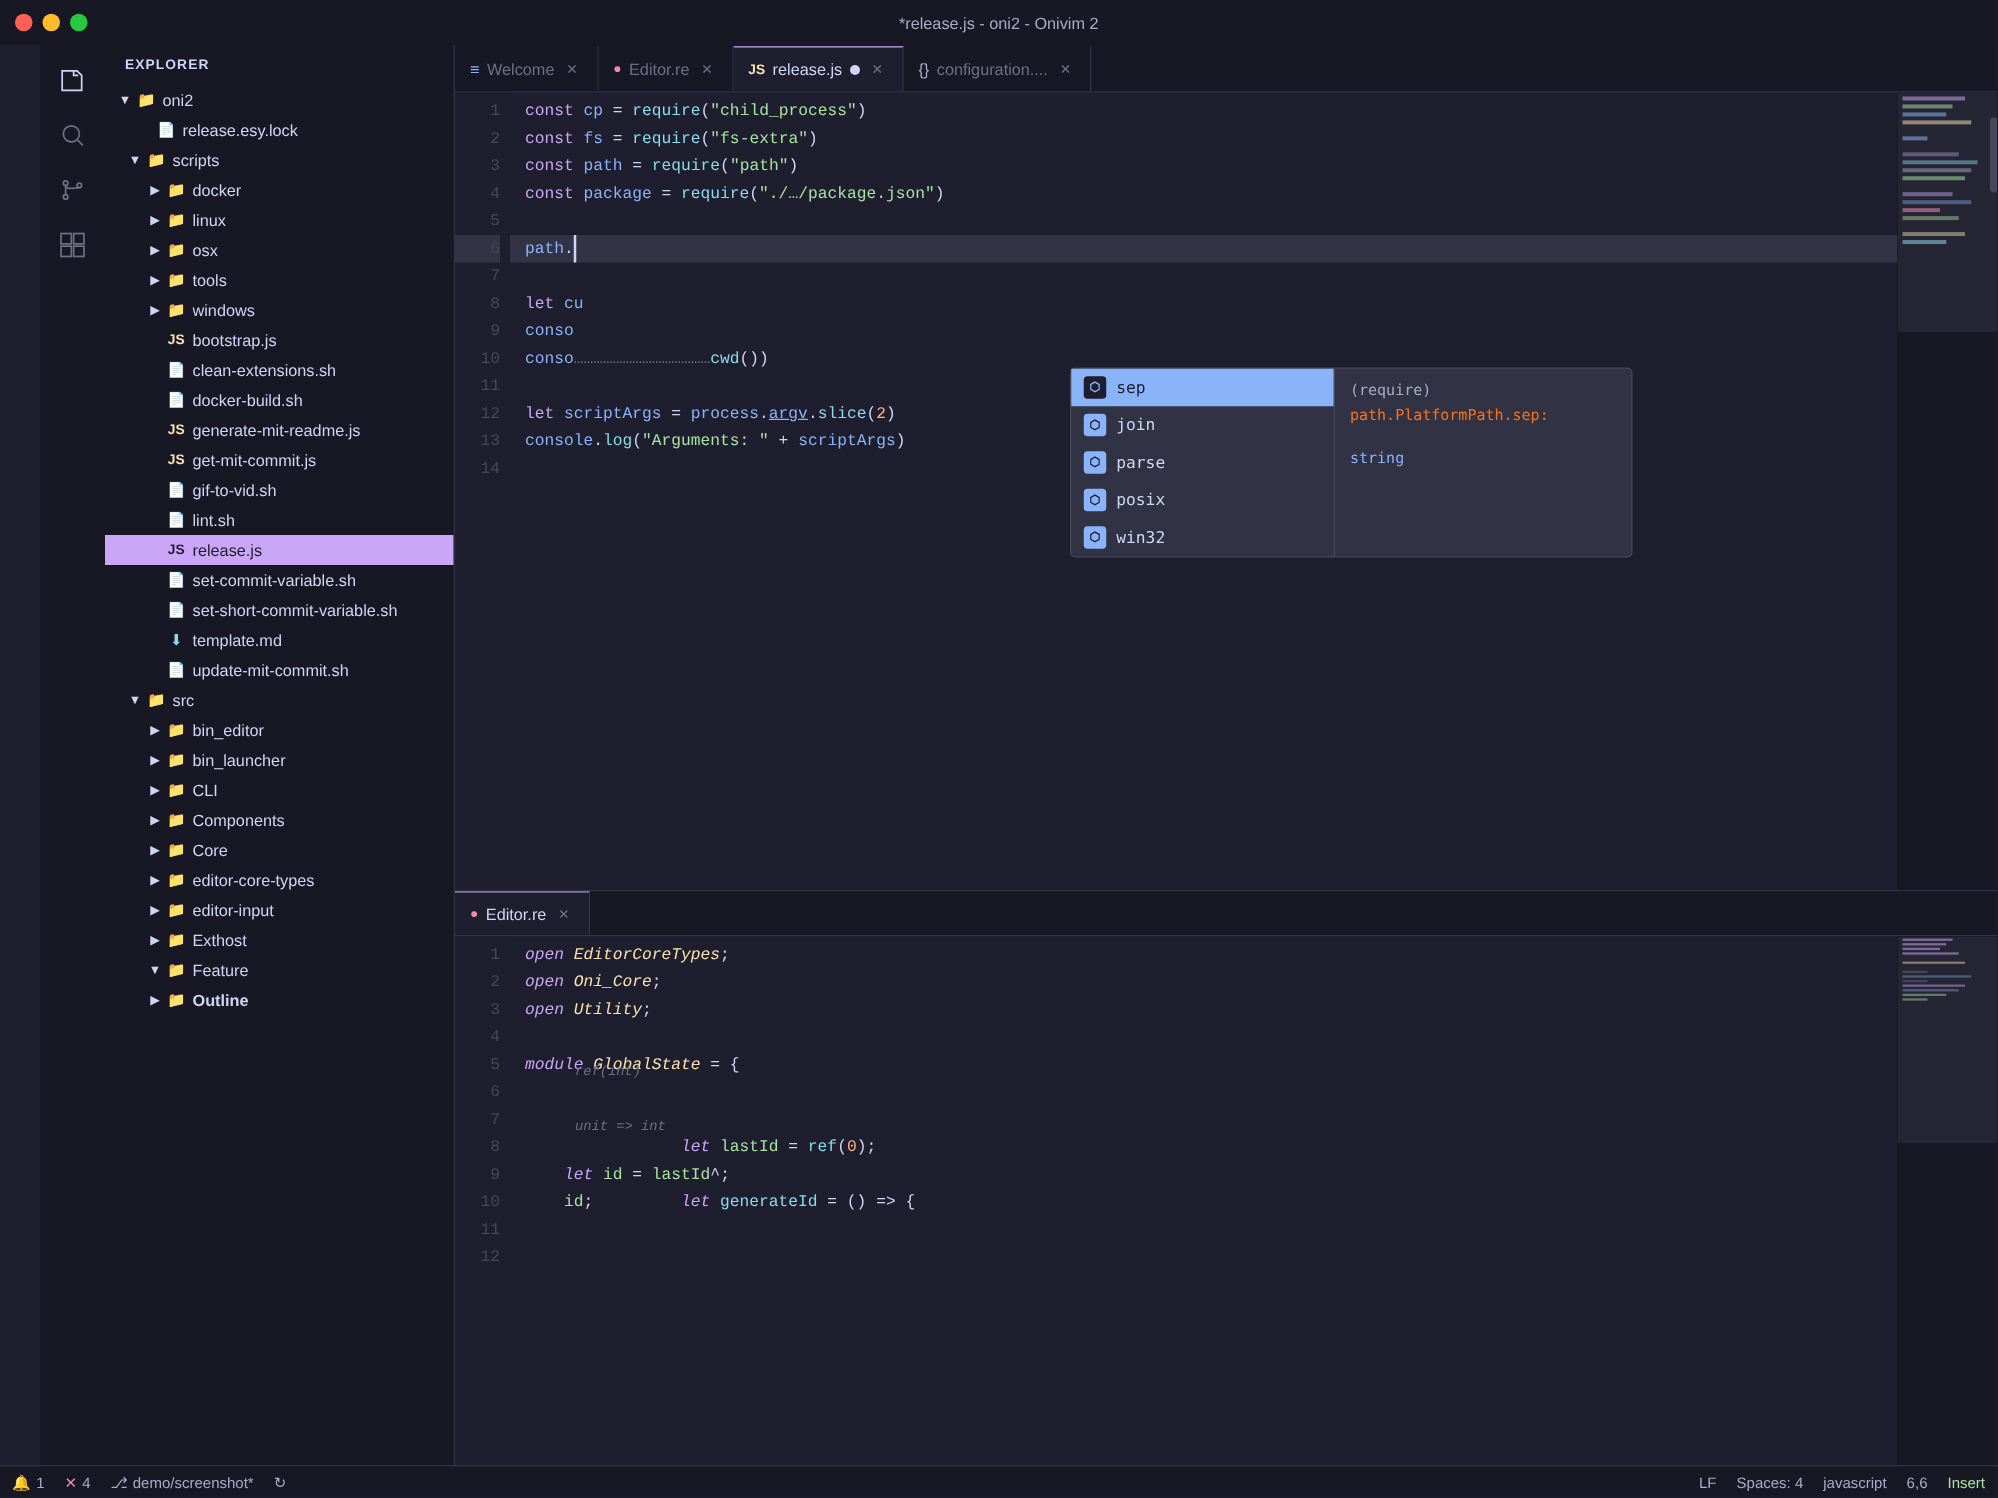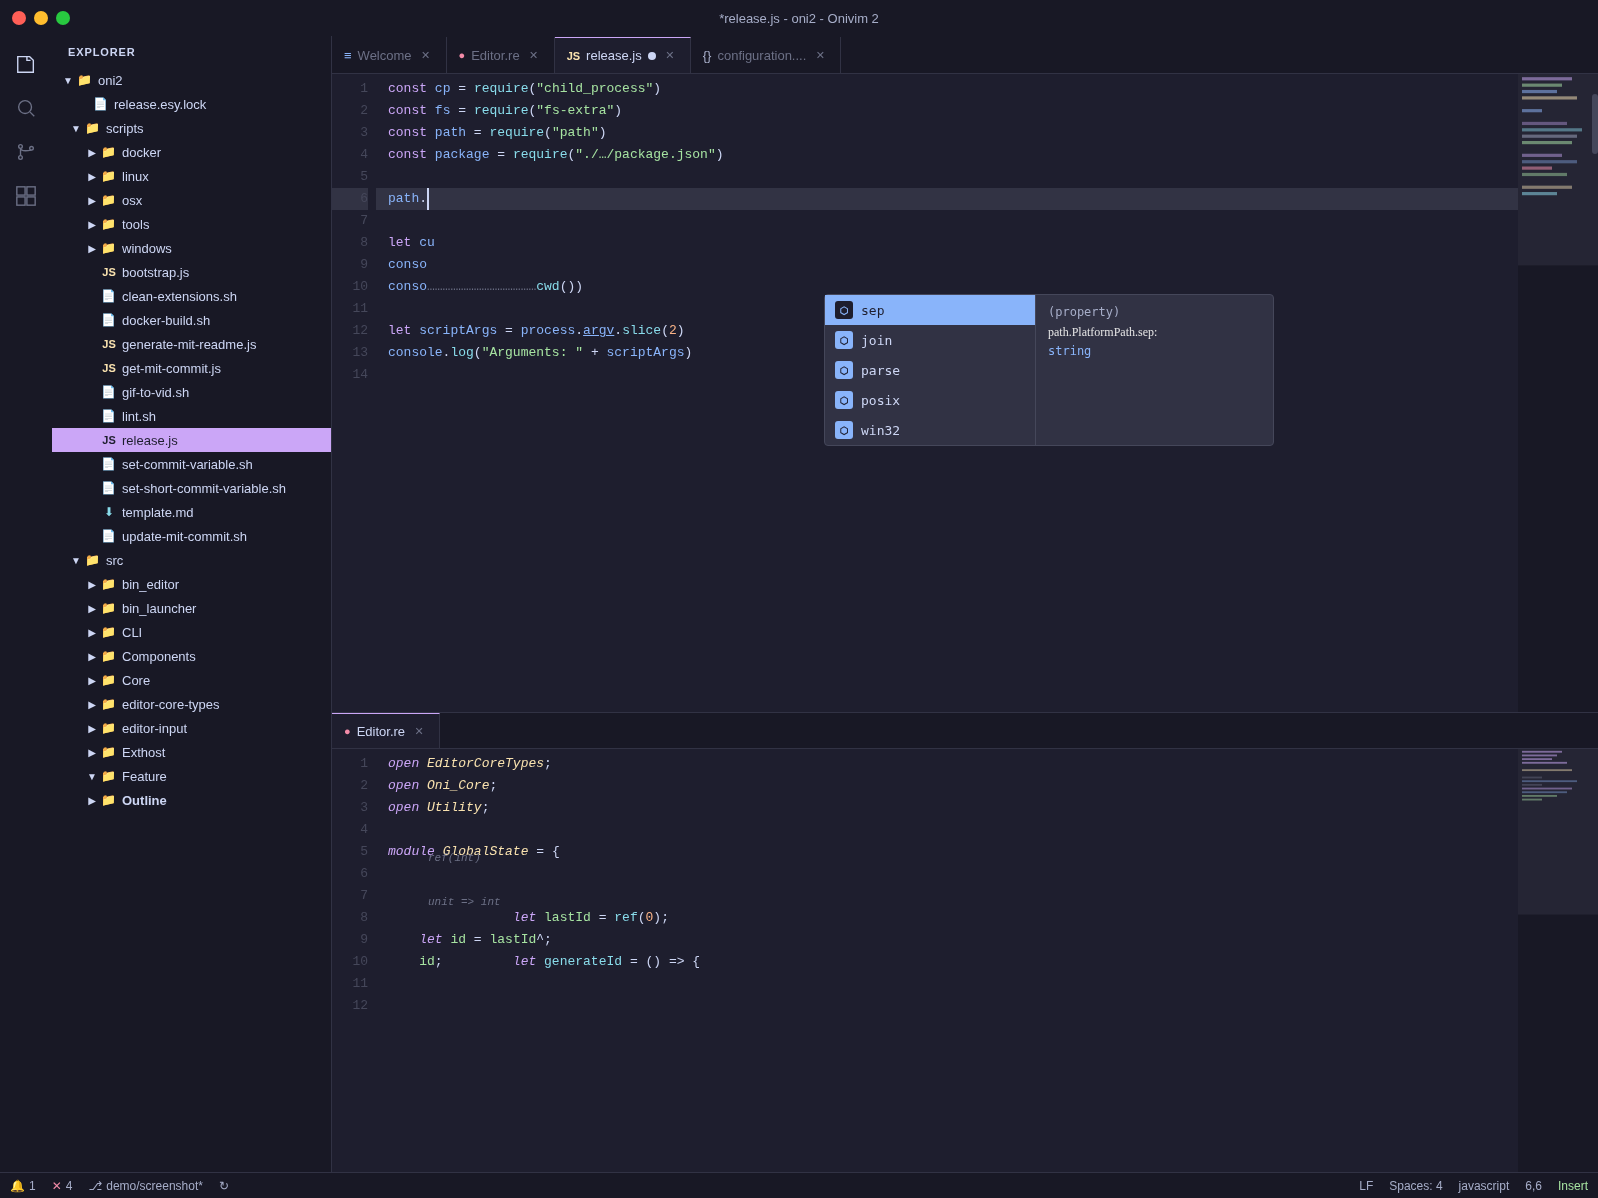--- a/index.html
+++ b/index.html
@@ -45,20 +45,21 @@
       color: #a6adc8;
       font-size: 13px;
       font-family: -apple-system, BlinkMacSystemFont, sans-serif;
     }
 
     
     .main-layout {
       display: flex;
       flex: 1;
       overflow: hidden;
+      padding-left: 32px;
     }
 
     
     .activity-bar {
       width: 52px;
       background: #181825;
       display: flex;
       flex-direction: column;
       align-items: center;
       padding-top: 8px;
@@ -313,23 +314,22 @@
       flex: 1;
       font-size: 12px;
       color: #a6adc8;
       font-family: 'Consolas', monospace;
     }
     .autocomplete-detail .detail-kind {
       color: #a6adc8;
       margin-bottom: 6px;
     }
     .autocomplete-detail .detail-sig {
-      color: #e5e5e5;
-      margin-bottom: 4px;
-      font-family: Liberation Serif, serif;
+      color: #f97316;
+      margin-bottom: 20px;
     }
     .autocomplete-detail .detail-type {
       color: #89b4fa;
     }
 
     
     .bottom-pane {
       height: 460px;
       border-top: 1px solid #313244;
       display: flex;
@@ -685,21 +685,21 @@
             <div class="autocomplete-item">
               <div class="autocomplete-icon" style="background:#89b4fa">⬡</div>
               <span>posix</span>
             </div>
             <div class="autocomplete-item">
               <div class="autocomplete-icon" style="background:#89b4fa">⬡</div>
               <span>win32</span>
             </div>
           </div>
           <div class="autocomplete-detail">
-            <div class="detail-kind">(property)</div>
+            <div class="detail-kind">(require)</div>
             <div class="detail-sig">path.PlatformPath.sep:</div>
             <div class="detail-type">string</div>
           </div>
         </div>
 
         <div class="minimap">
           <svg width="80" height="100%" viewBox="0 0 80 400" preserveAspectRatio="none" style="display:block">
             <rect width="80" height="400" fill="#181825"></rect>
 
             <rect x="4" y="2" width="50" height="2" fill="#cba6f7" opacity="0.7"></rect>

